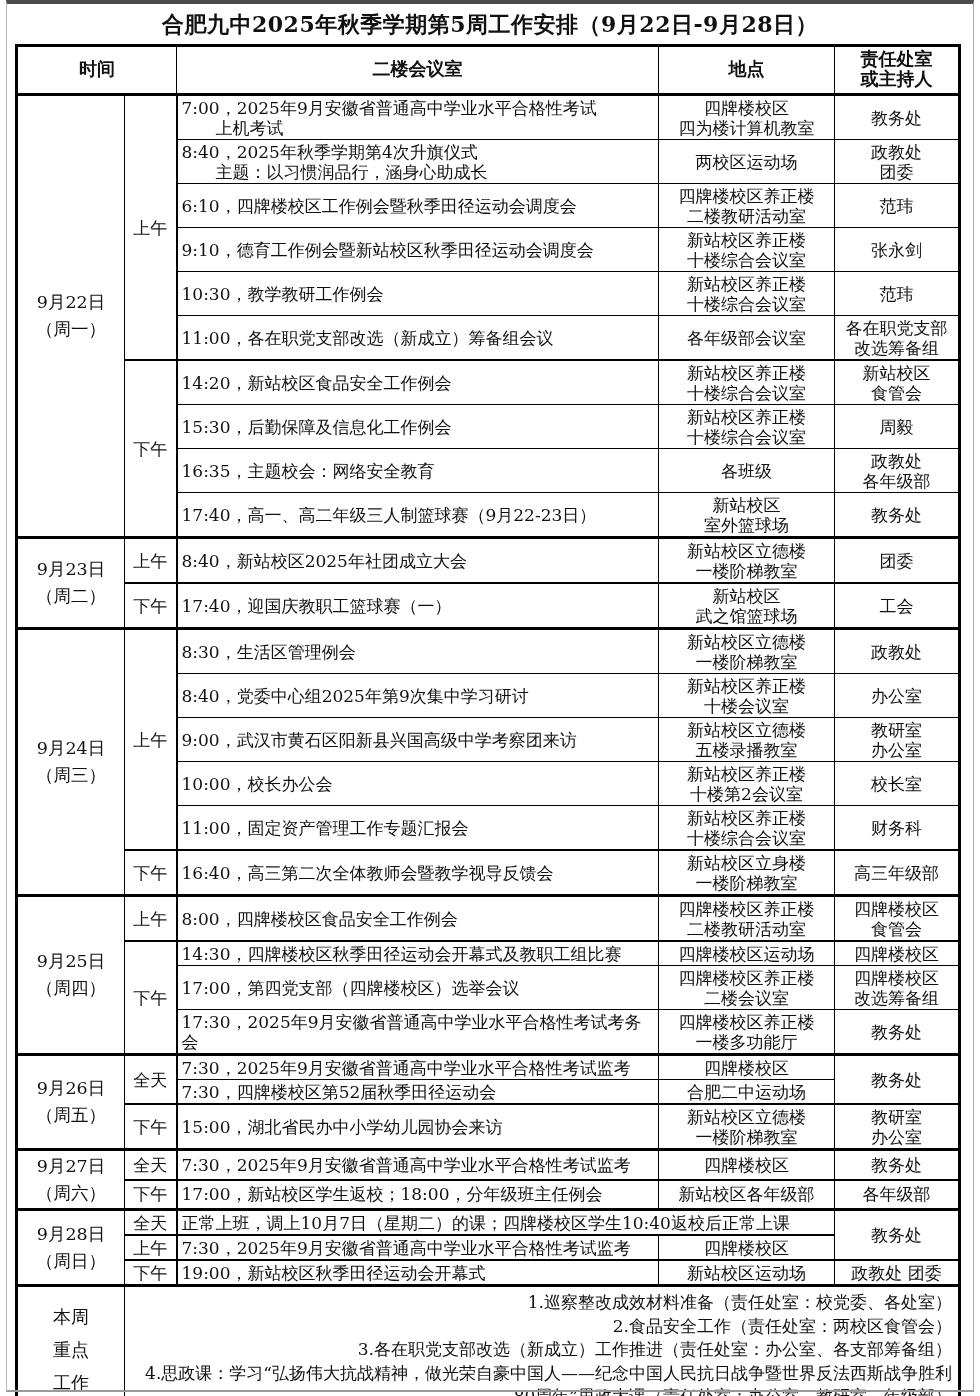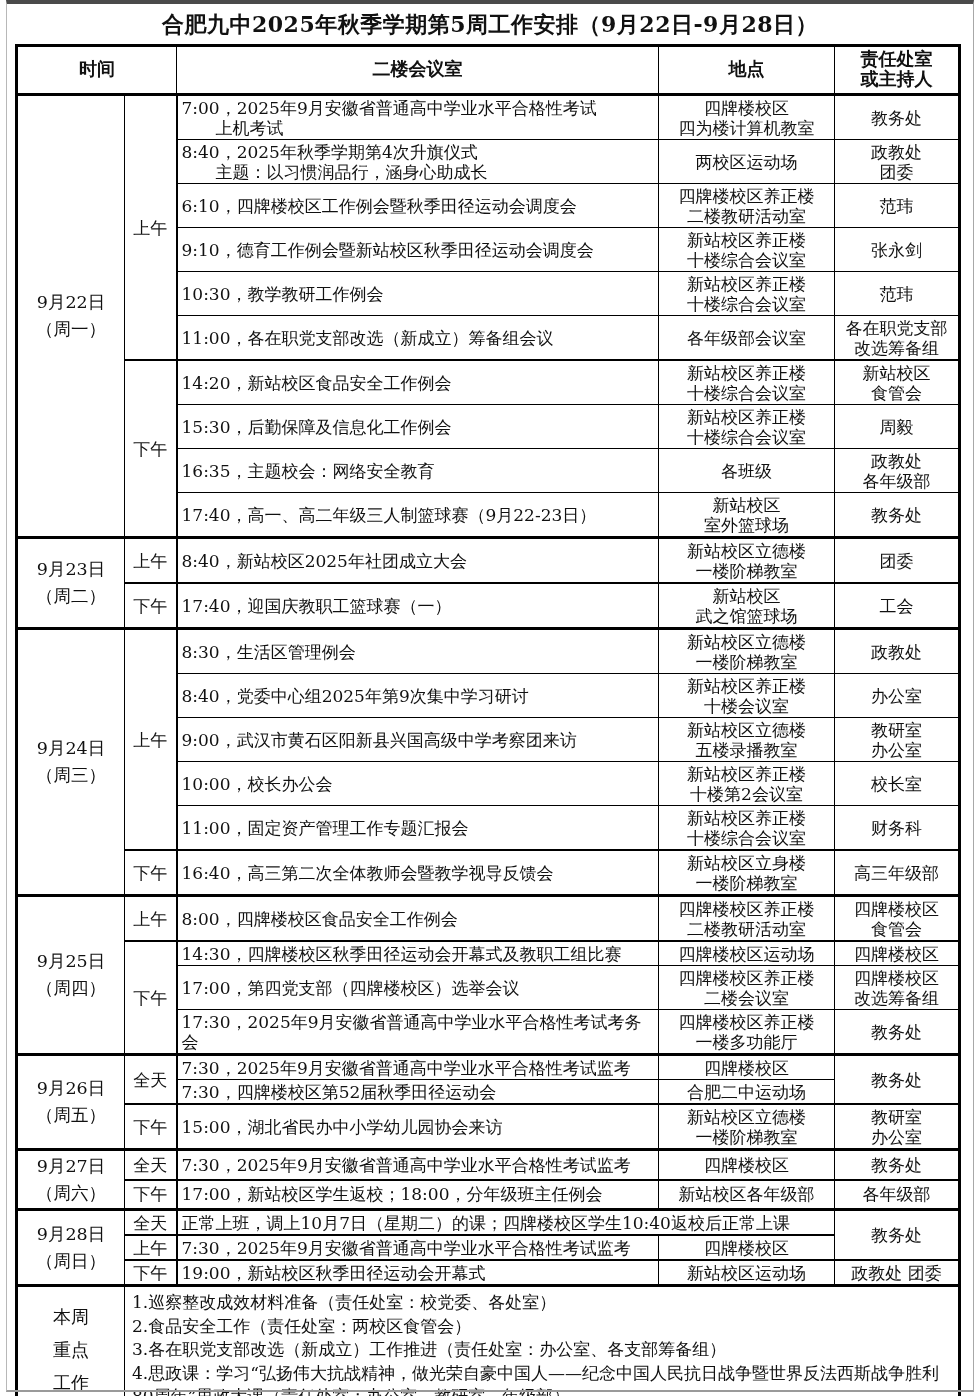--- a/index.html
+++ b/index.html
@@ -40,21 +40,21 @@
   tr.sep-day>td{border-top-width:3px;}
   tr.sep-pm>td{border-top-width:2.5px;}
   thead tr th{border-bottom-width:3px;}
   td.c-date{line-height:27px;font-size:17.5px;}
   td.c-session{border-right-width:2px;font-size:17px;}
   td.c-work{text-align:left;border-left-width:2px;}
   td.c-loc{}
   td.c-resp{}
   td.c-flabel{line-height:33px;font-size:18px;}
   td.c-fitems{text-align:left;padding:4px 6px 4px 7px;}
-  .fitem{font-size:17px;line-height:23.5px;text-align:left;}
+  .fitem{font-size:17px;line-height:23.5px;text-align:right;}
 </style>
 </head>
 <body>
 
 <div class="scan-frame"></div>
 
 <div class="page-title">合肥九中2025年秋季学期第5周工作安排（9月22日-9月28日）</div>
 
 <table class="sched">
   <colgroup>

